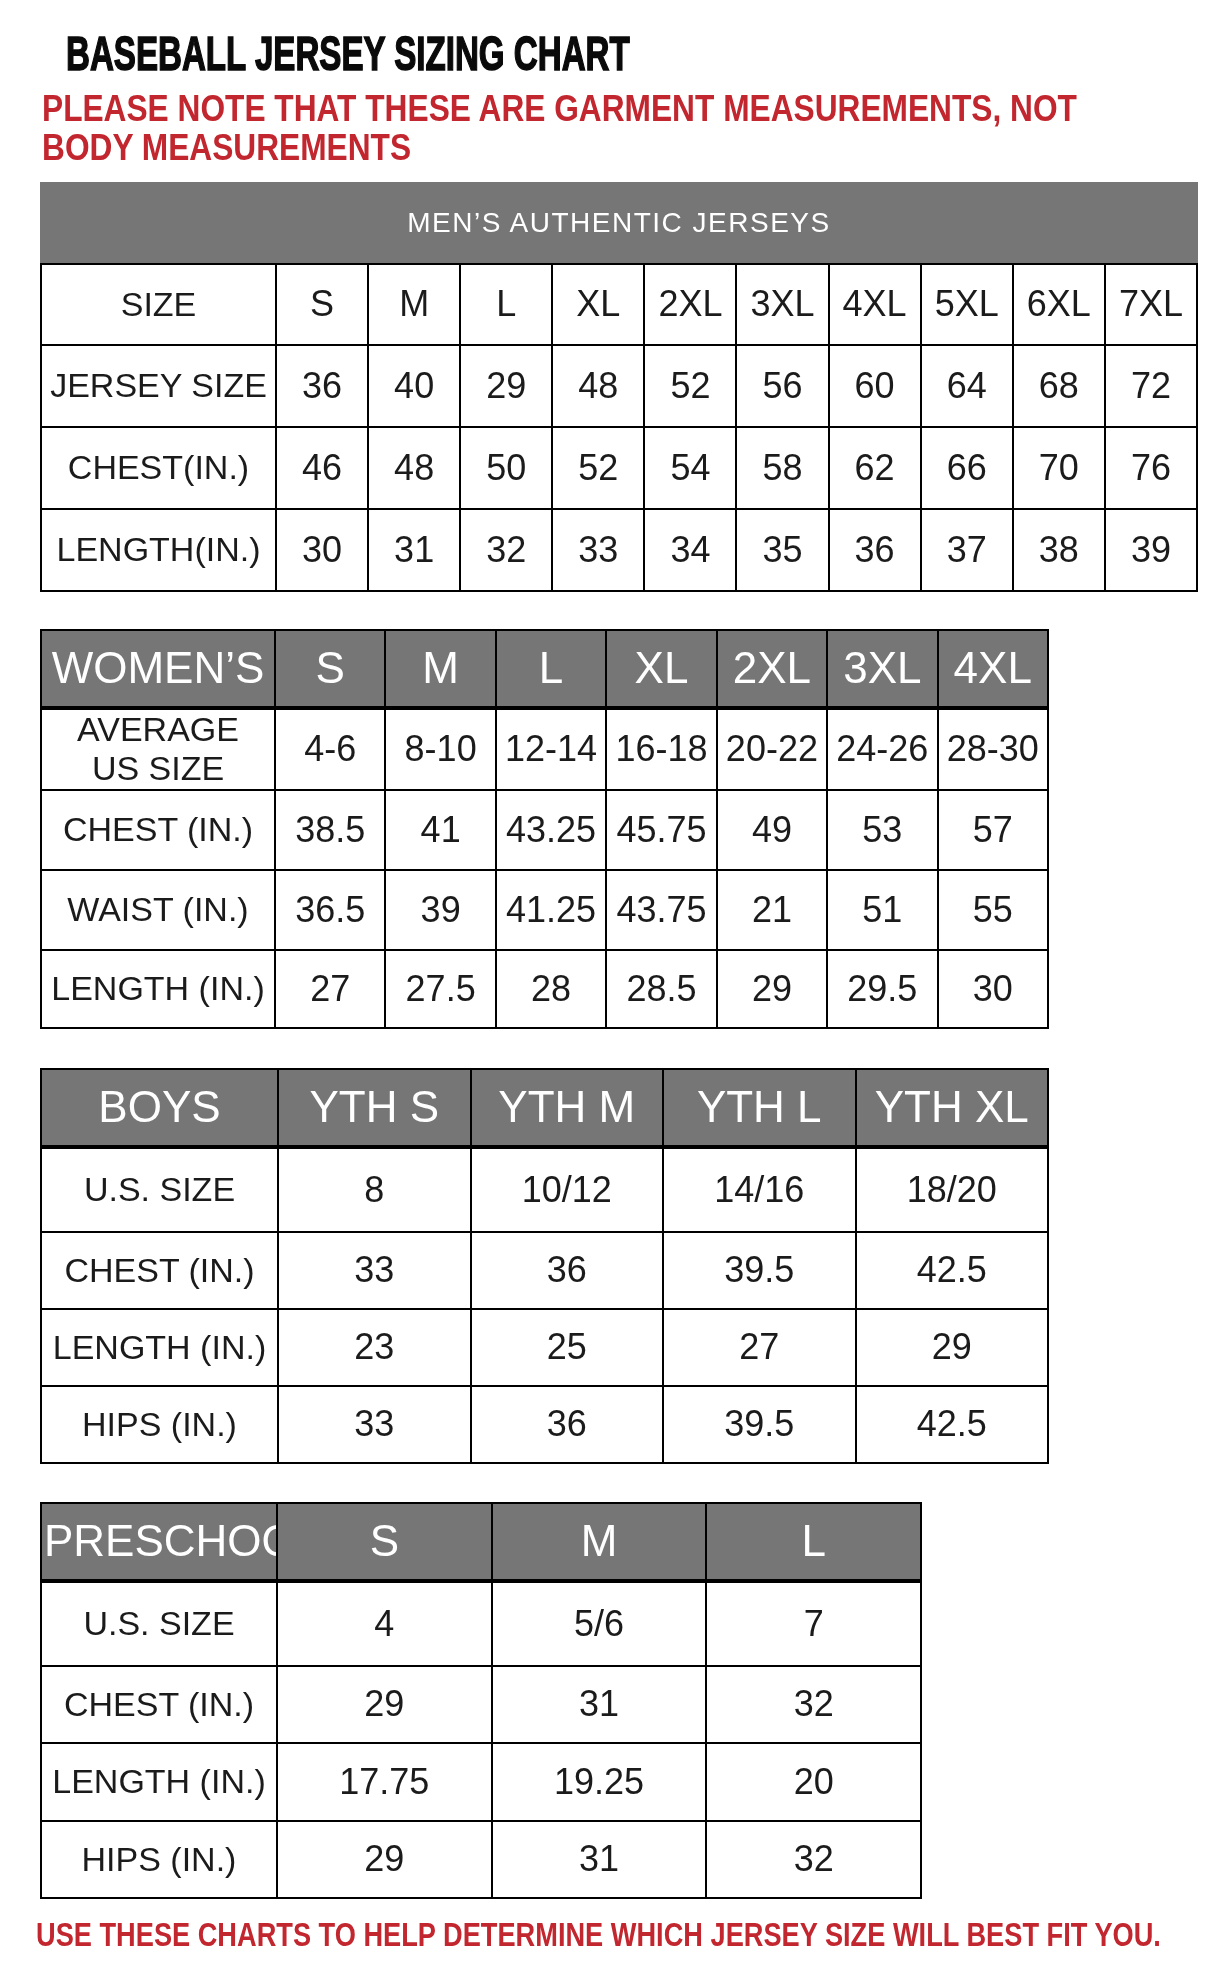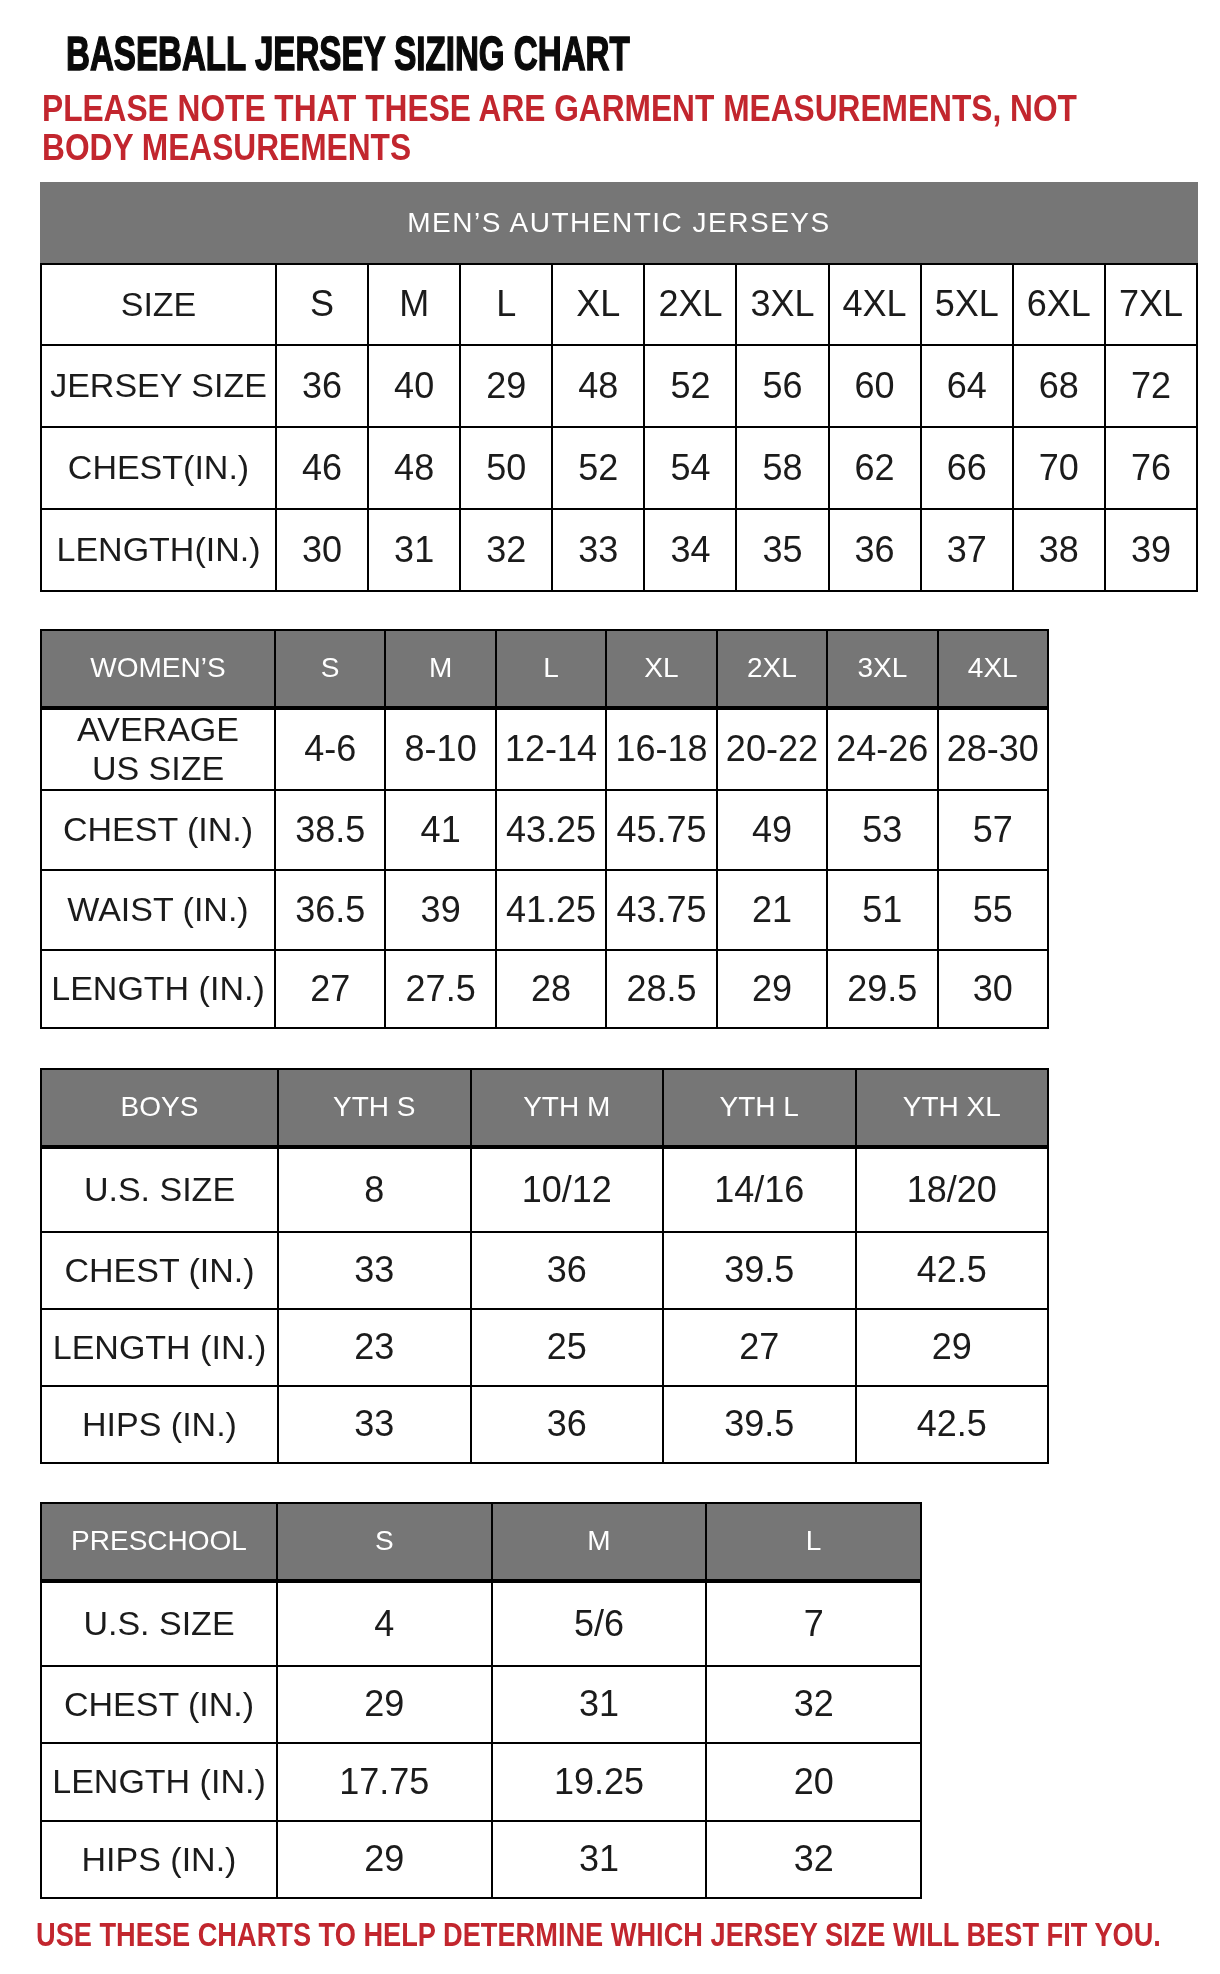--- a/index.html
+++ b/index.html
@@ -33,21 +33,21 @@
     box-sizing:border-box;
   }
   
   table{border-collapse:collapse;table-layout:fixed;}
   td{
     border:2px solid #000;text-align:center;vertical-align:middle;
     font-size:36px;padding:0 2px;overflow:hidden;
   }
   td.lbl{font-size:34px;white-space:pre-line;line-height:1.15;}
   tr.head td{
-    background:#767676;color:#fff;border-bottom-width:4px;font-size:28px;
+    background:#767676;color:#fff;border-bottom-width:4px;font-size:44px;
   }
   section{margin:0;}
   .sec-mens{margin-top:14px;}
   .sec-womens{margin-top:37px;}
   .sec-boys{margin-top:39px;}
   .sec-preschool{margin-top:38px;}
 
   .t-mens{width:1158px;}
   .t-mens tr{height:82px;}
   .t-mens tr:nth-child(1){height:81px;}

